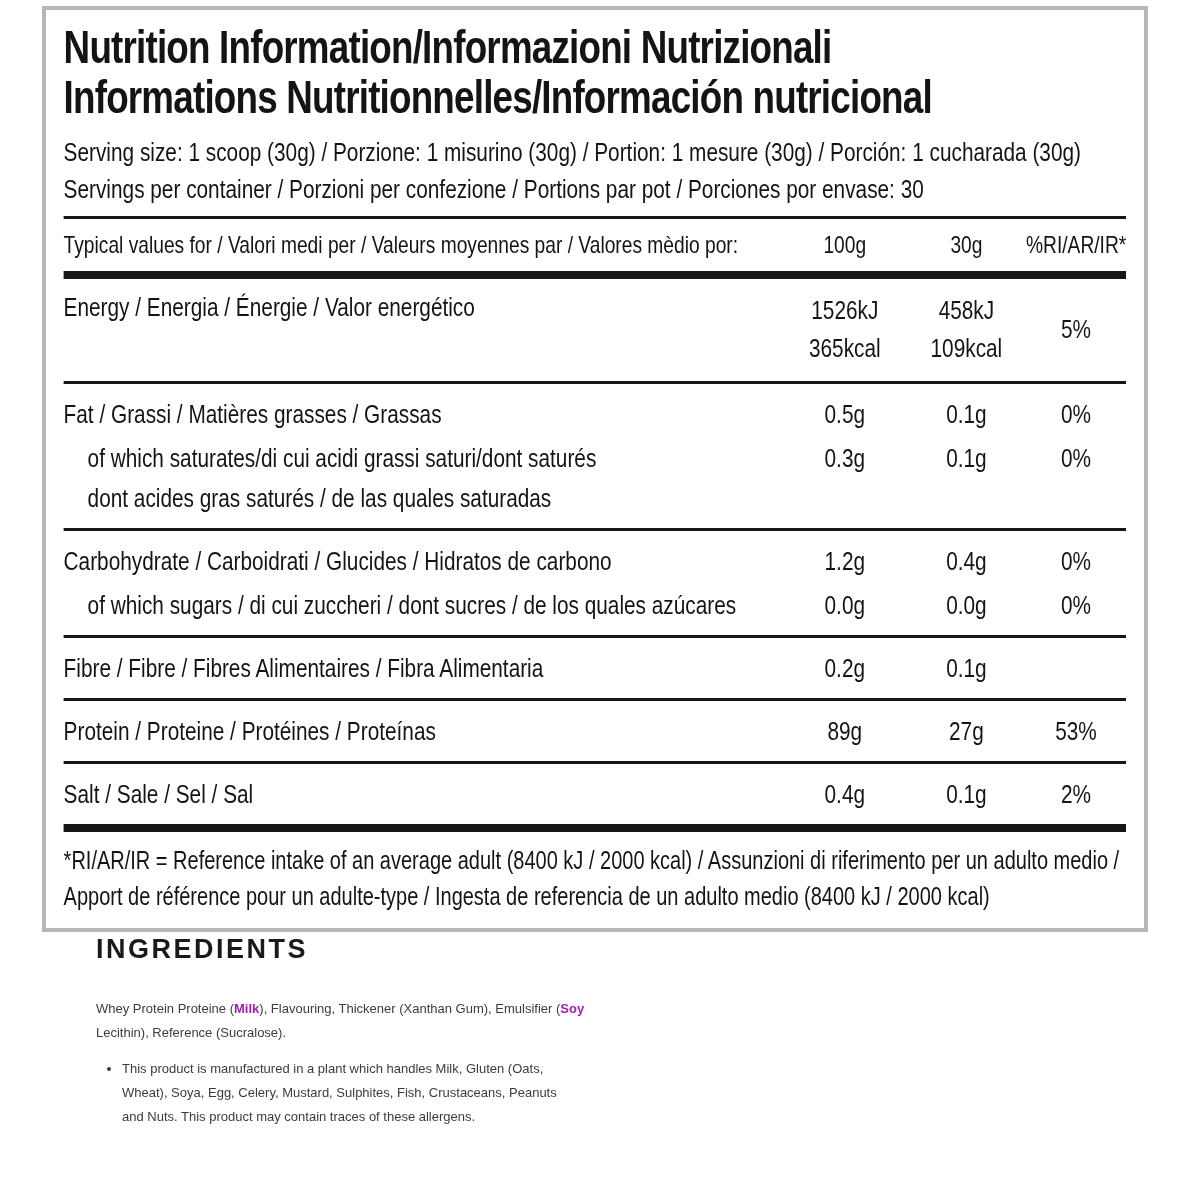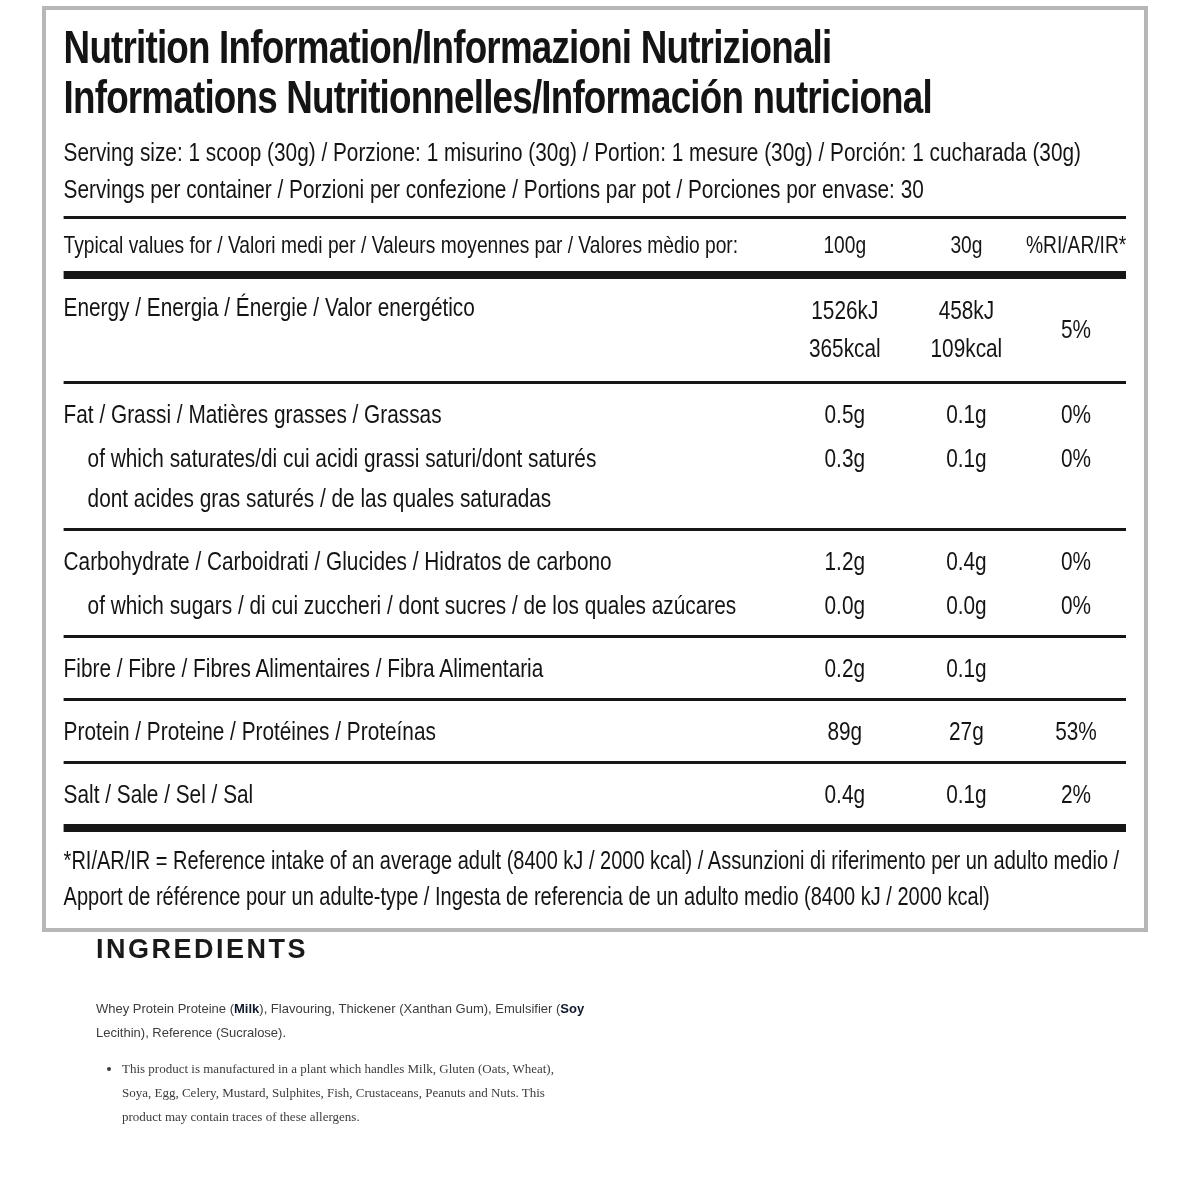--- a/index.html
+++ b/index.html
@@ -96,25 +96,24 @@
     font-weight: bold;
     letter-spacing: 2.5px;
     color: #1a1a1a;
     margin: 0 0 32px 0;
   }
   .ing-text {
     font-size: 13px;
     line-height: 23.5px;
     margin: 0;
   }
-  .ing-text b { color: #0f172a; }
+  .ing-text b { color: #a21caf; }
   .ing-bullets {
     margin: 13px 0 0 0;
     padding-left: 26px;
-    font-family: Liberation Serif, serif;
   }
   .ing-bullets li {
     font-size: 13px;
     line-height: 24px;
     max-width: 440px;
   }
 </style>
 </head>
 <body>
 

